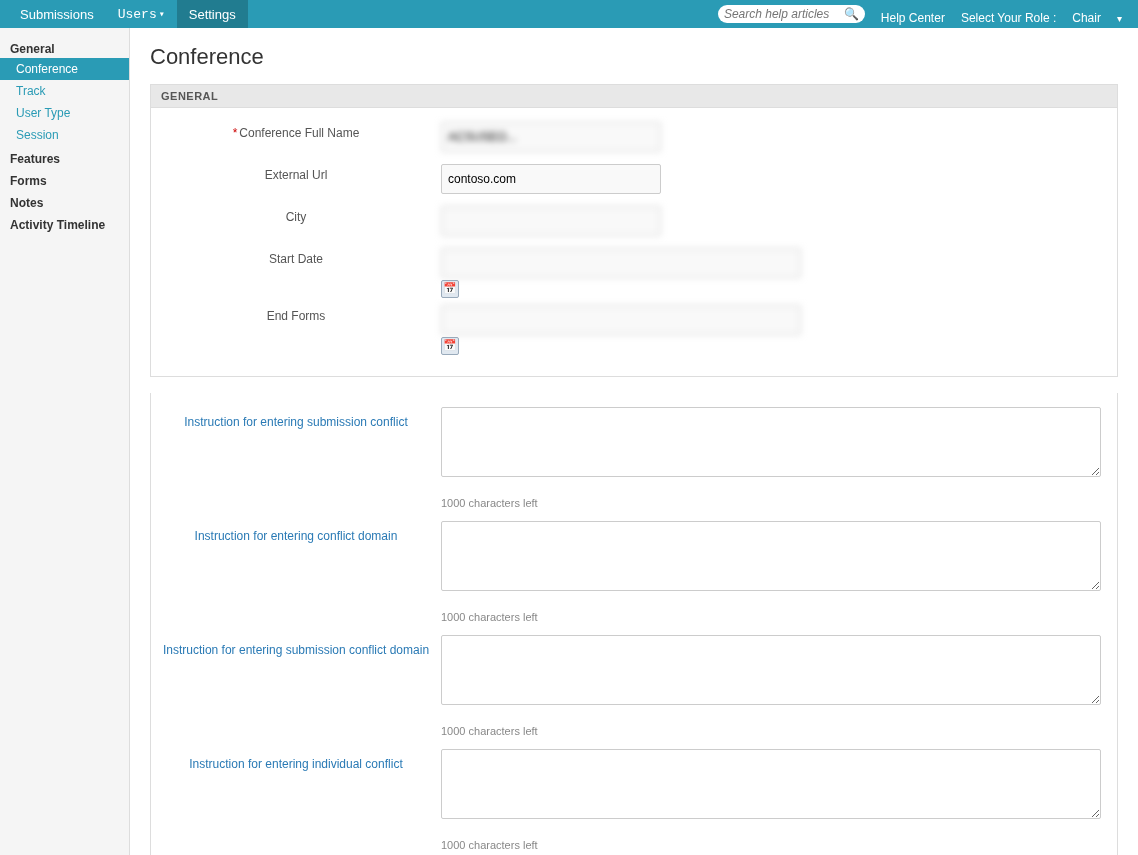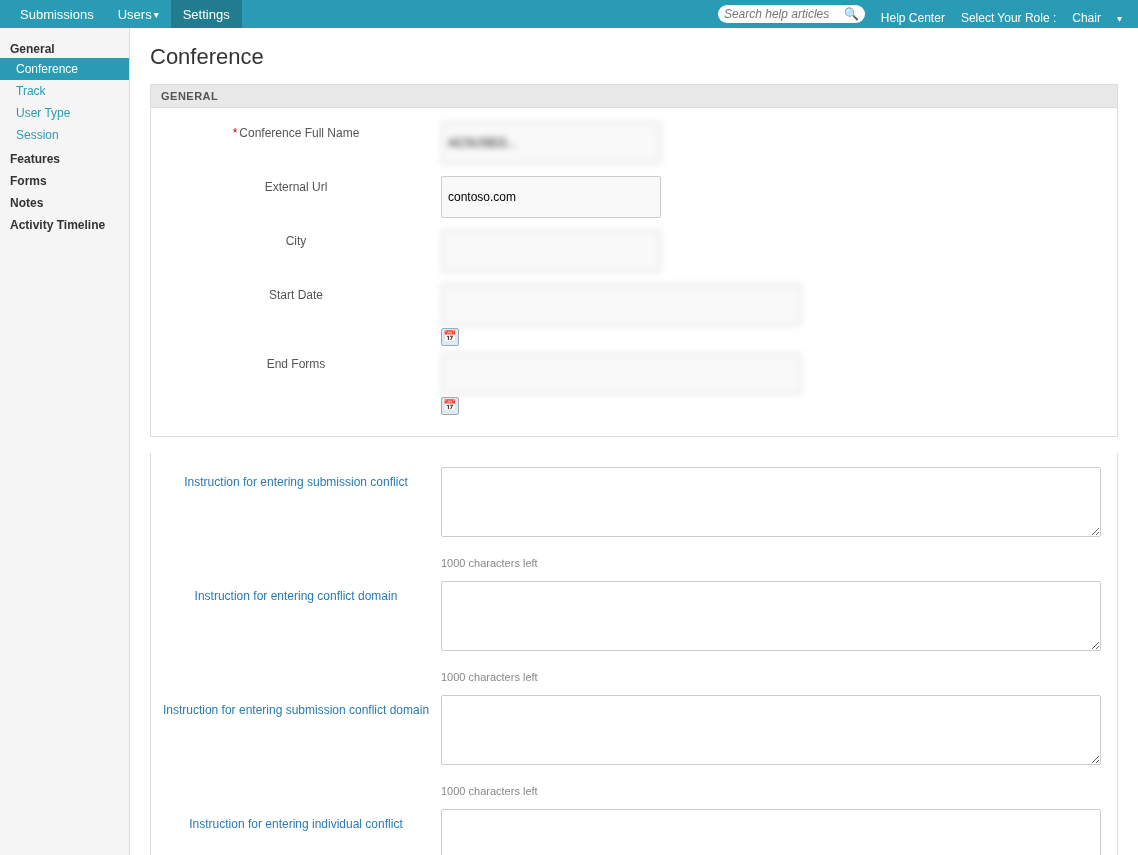--- a/index.html
+++ b/index.html
@@ -132,21 +132,21 @@
       margin-right: 2px;
     }
     .form-label.blue {
       color: #2a7ab5;
     }
 
     .form-control-wrap { flex: 1; }
 
     .form-input {
       width: 220px;
-      height: 42px;
+      height: 30px;
       border: 1px solid #ccc;
       border-radius: 2px;
       padding: 3px 6px;
       font-size: 12px;
       background: #f9f9f9;
     }
     .form-input.wide {
       width: 360px;
     }
 
@@ -191,20 +191,21 @@
       padding-top: 8px;
     }
 
     
     .blurred { filter: blur(3px); }
 
     .users-dropdown {
       display: flex;
       align-items: center;
       gap: 2px;
+      font-family: Liberation Mono, monospace;
     }
     .dropdown-arrow { font-size: 10px; color: #fff; }
   </style>
 </head>
 <body>
 
 <div class="top-nav">
   <div class="top-nav-item">Submissions</div>
   <div class="top-nav-item users-dropdown">
     <span>Users</span>

